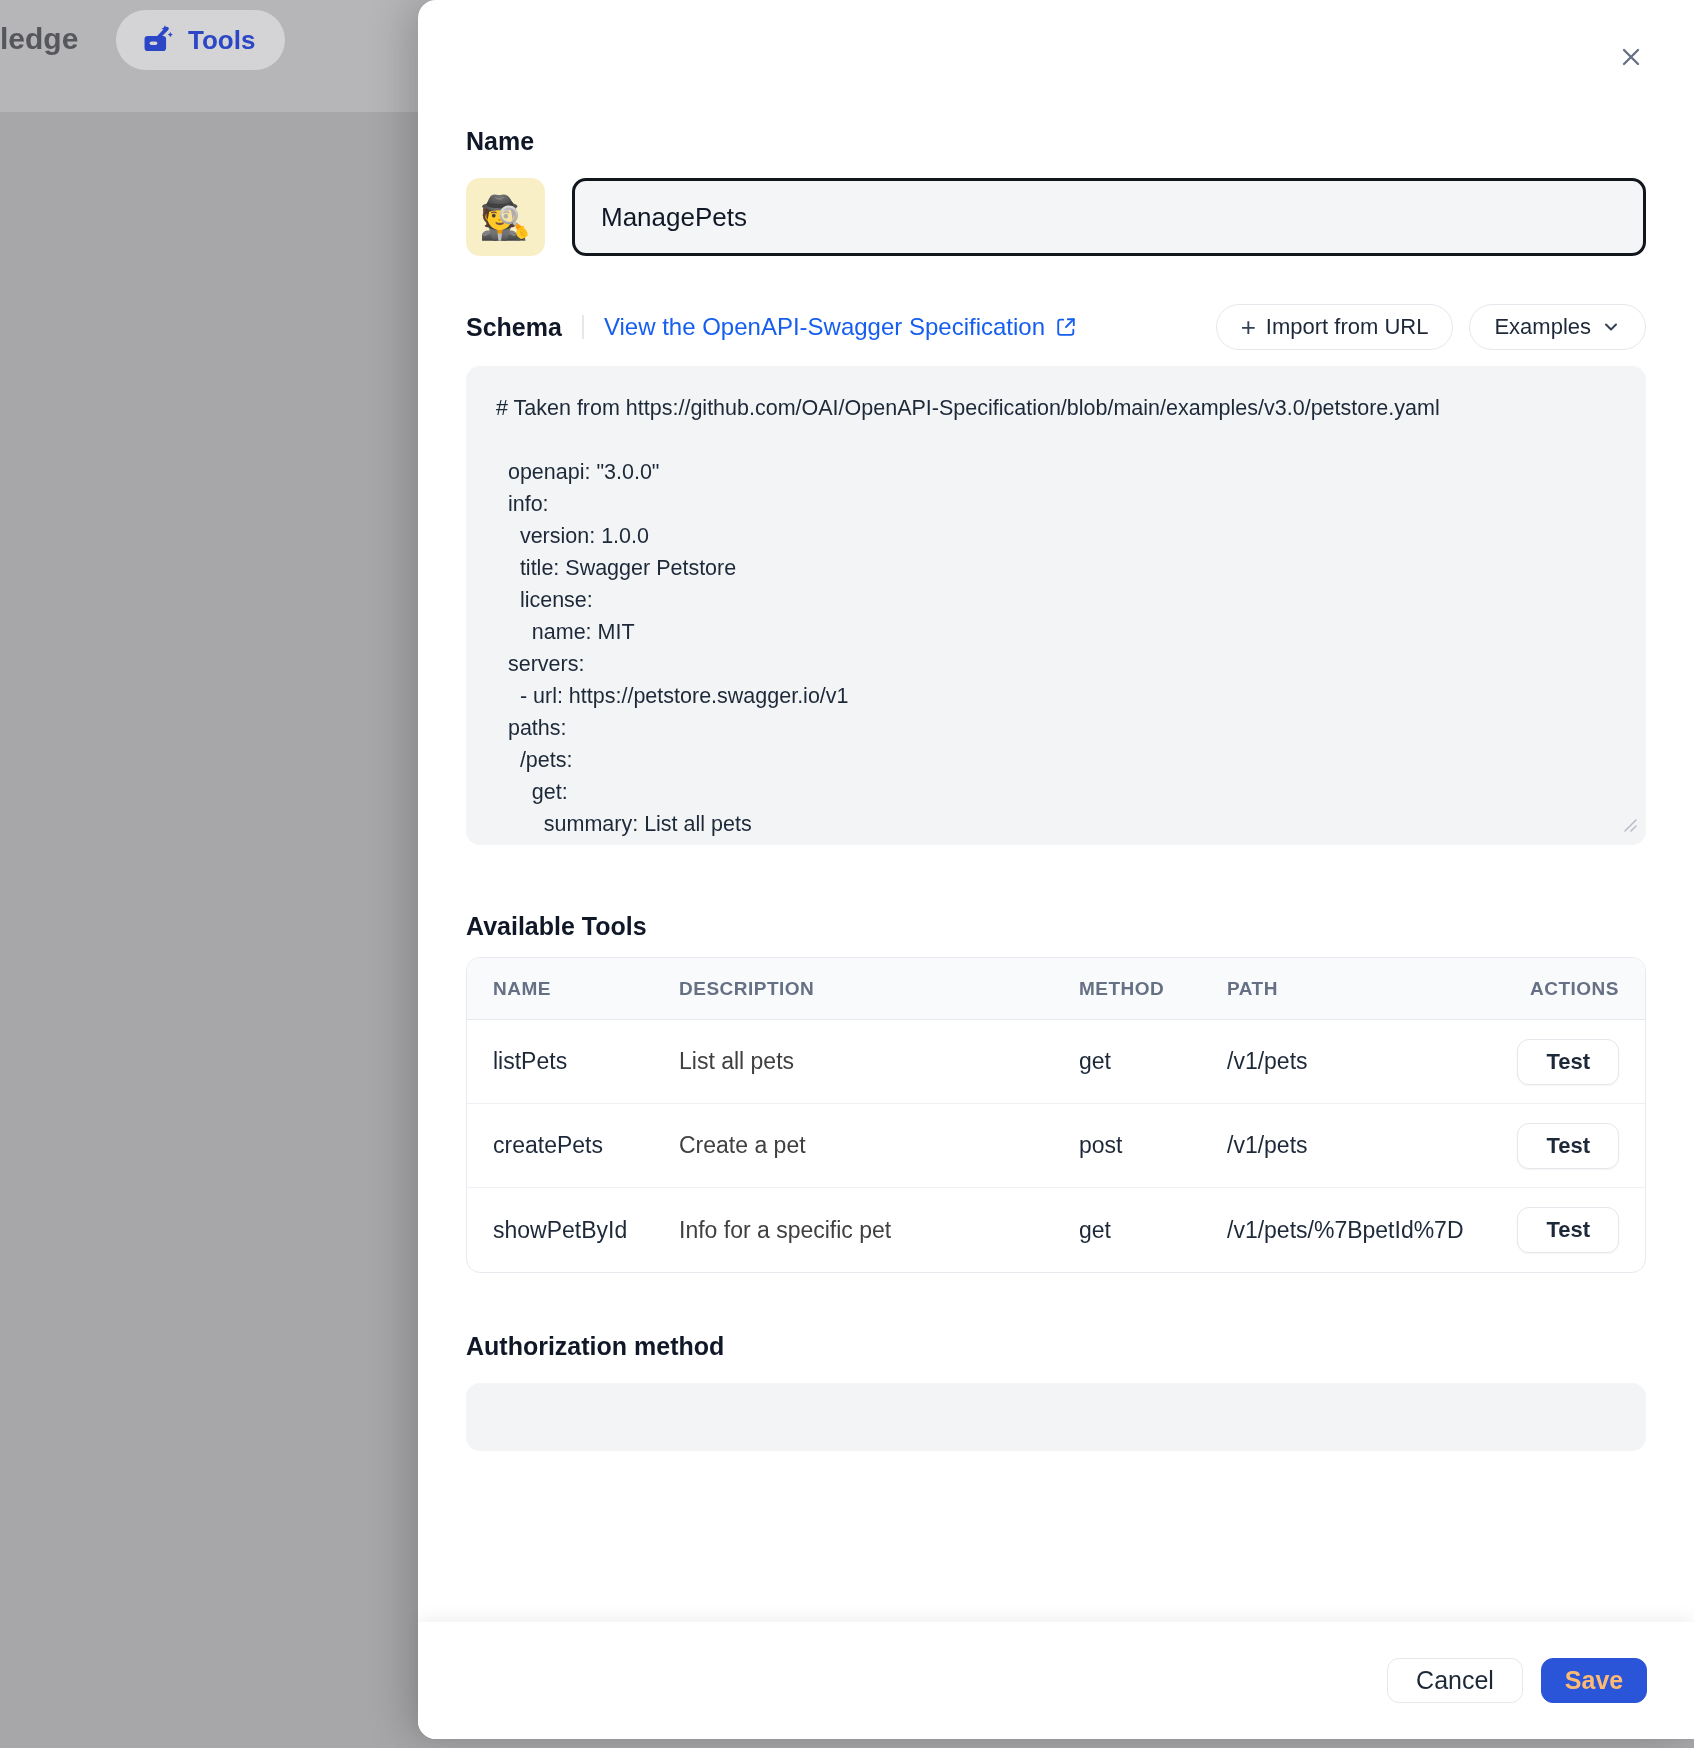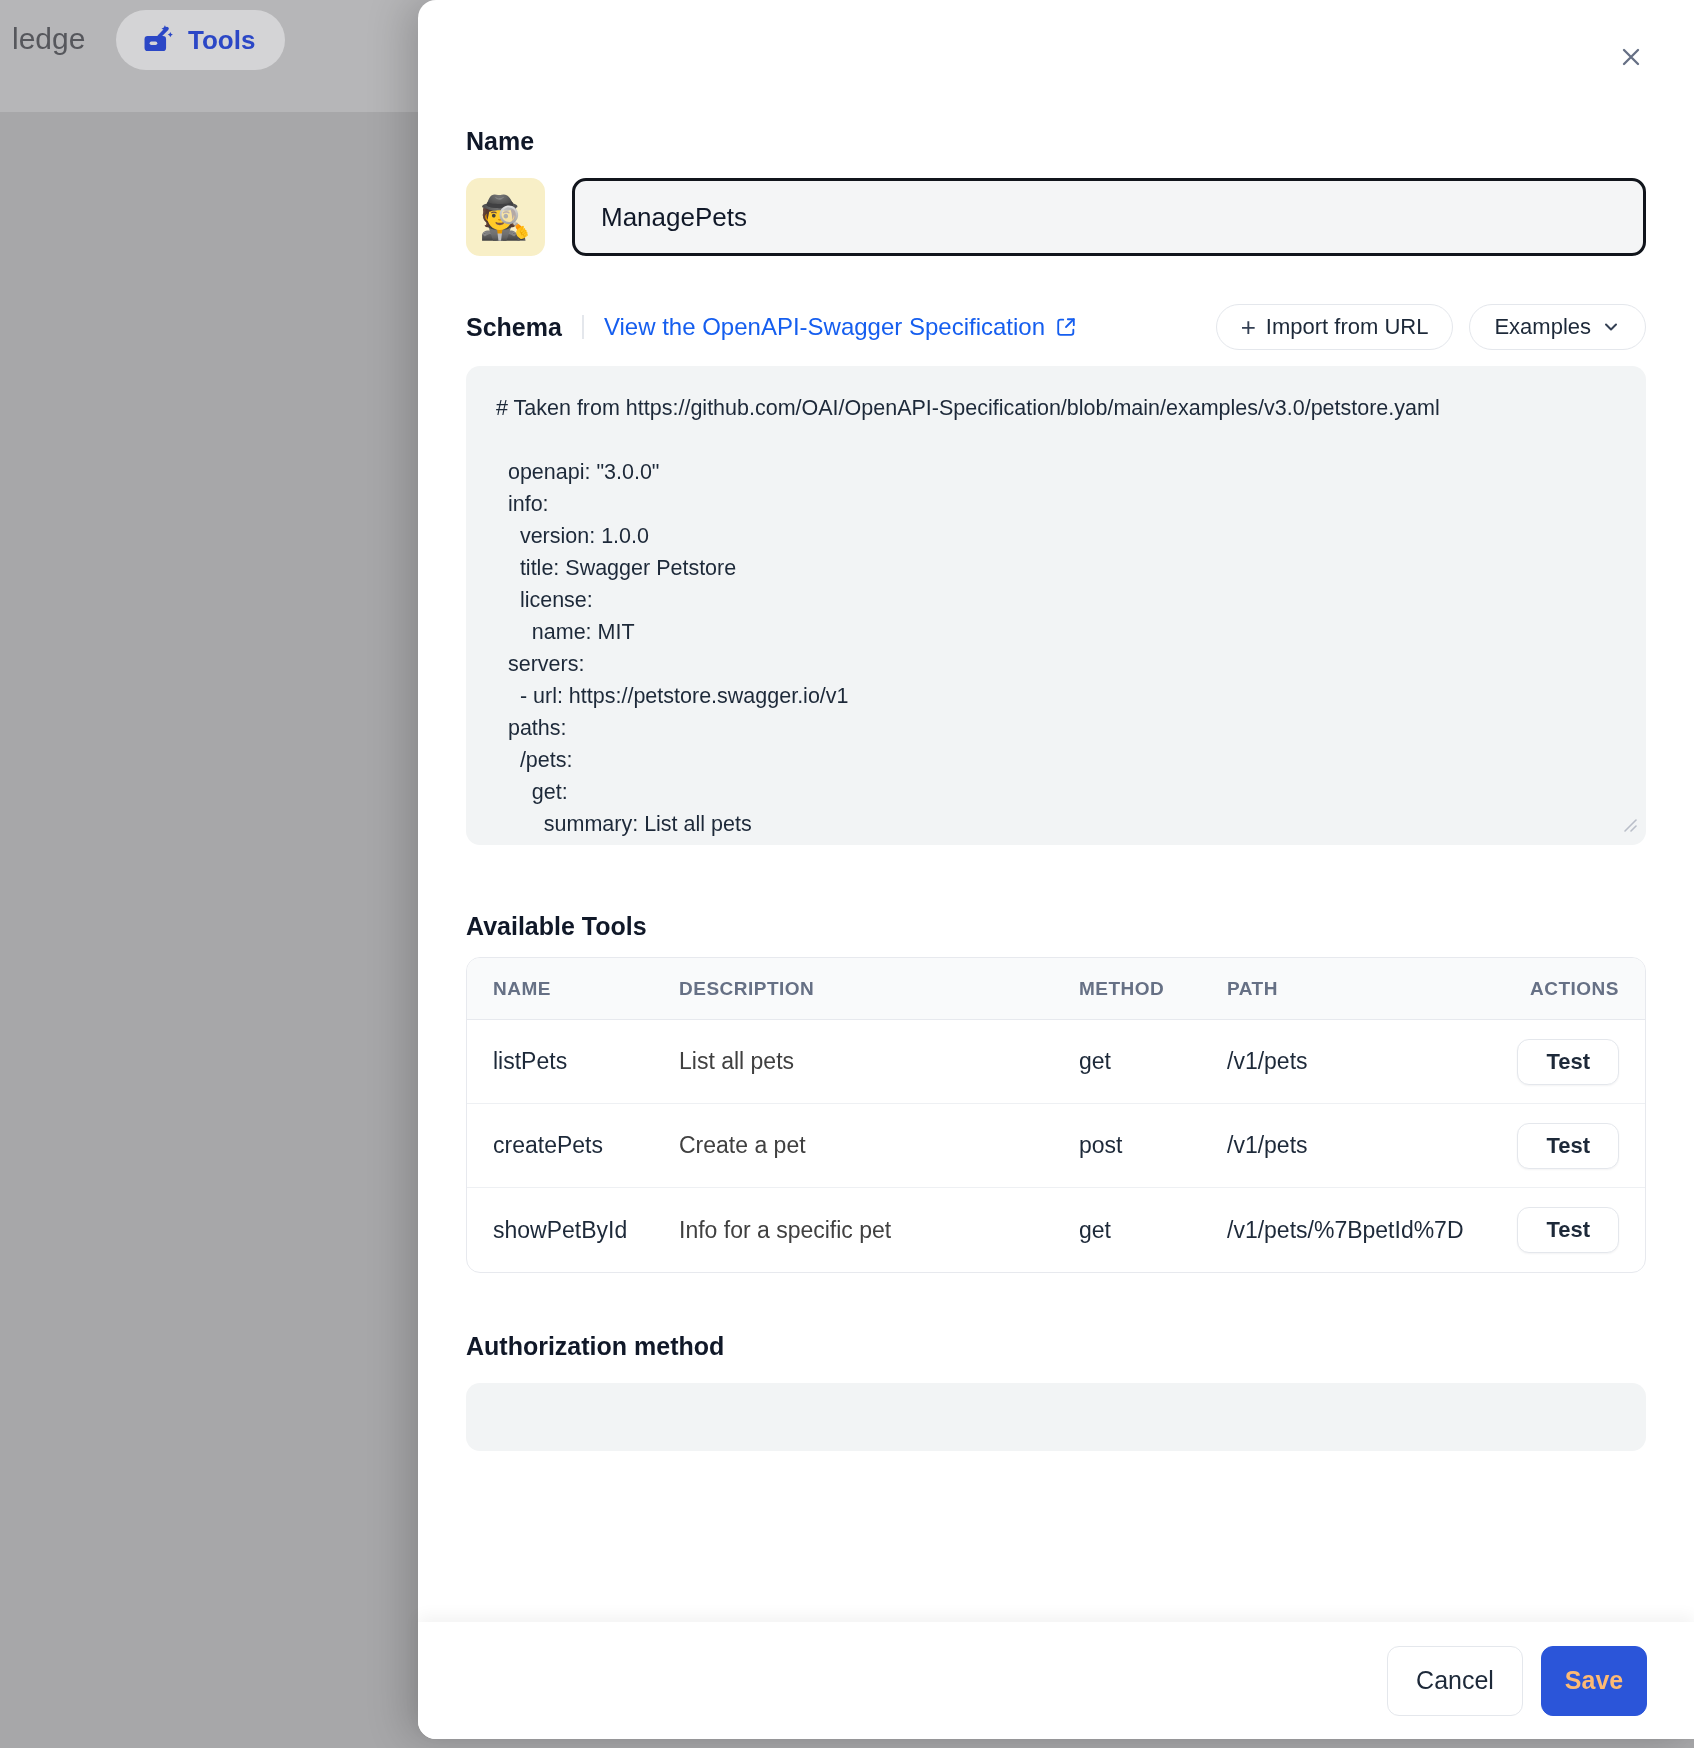--- a/index.html
+++ b/index.html
@@ -7,21 +7,21 @@
   body {
     font-family:"Liberation Sans","DejaVu Sans",sans-serif;
     background:#a7a7a9;
     position:relative;
     overflow:hidden;
     color:#101828;
   }
   
   .bg-topbar { position:absolute; left:0; top:0; width:100%; height:112px; background:#b6b6b8; }
   .bg-knowledge {
-    position:absolute; left:0; top:22px; font-size:30px; font-weight:400; color:#56575c;padding-left:12px;
+    position:absolute; left:0; top:22px; font-size:30px; font-weight:700; color:#56575c;
   }
   .bg-tools-pill {
     position:absolute; left:116px; top:10px; height:60px; padding:0 30px 0 24px;
     background:#d4d4d6; border-radius:31px; display:flex; align-items:center; gap:14px;
   }
   .bg-tools-label { font-size:26px; font-weight:700; color:#2b47c6; }
 
   
   .modal {
     position:absolute; left:418px; top:0; width:1276px; height:1739px;
@@ -116,21 +116,21 @@
   .privacy-input {
     margin-top:22px; height:68px; background:#f2f4f5; border-radius:14px;
   }
 
   .modal-footer {
     position:absolute; left:0; right:0; bottom:0; height:117px; background:#ffffff;
     border-radius:0 0 0 18px; display:flex; align-items:center; justify-content:flex-end;
     gap:18px; padding-right:47px; box-shadow:0 -6px 16px rgba(0,0,0,0.05);
   }
   .btn {
-    height:70px; border-radius:12px; font-size:25px; font-weight:600;
+    height:45px; border-radius:12px; font-size:25px; font-weight:600;
     display:flex; align-items:center; justify-content:center; cursor:pointer;
   }
   .btn-cancel { width:136px; background:#fff; border:1.5px solid #e4e7ec; color:#1d2939; font-weight:500; }
   .btn-save { width:106px; background:#2b55d9; border:1px solid #2b55d9; color:#fdba74; }
 </style>
 </head>
 <body>
 
 <div class="bg-topbar"></div>
 <span class="bg-knowledge">ledge</span>

